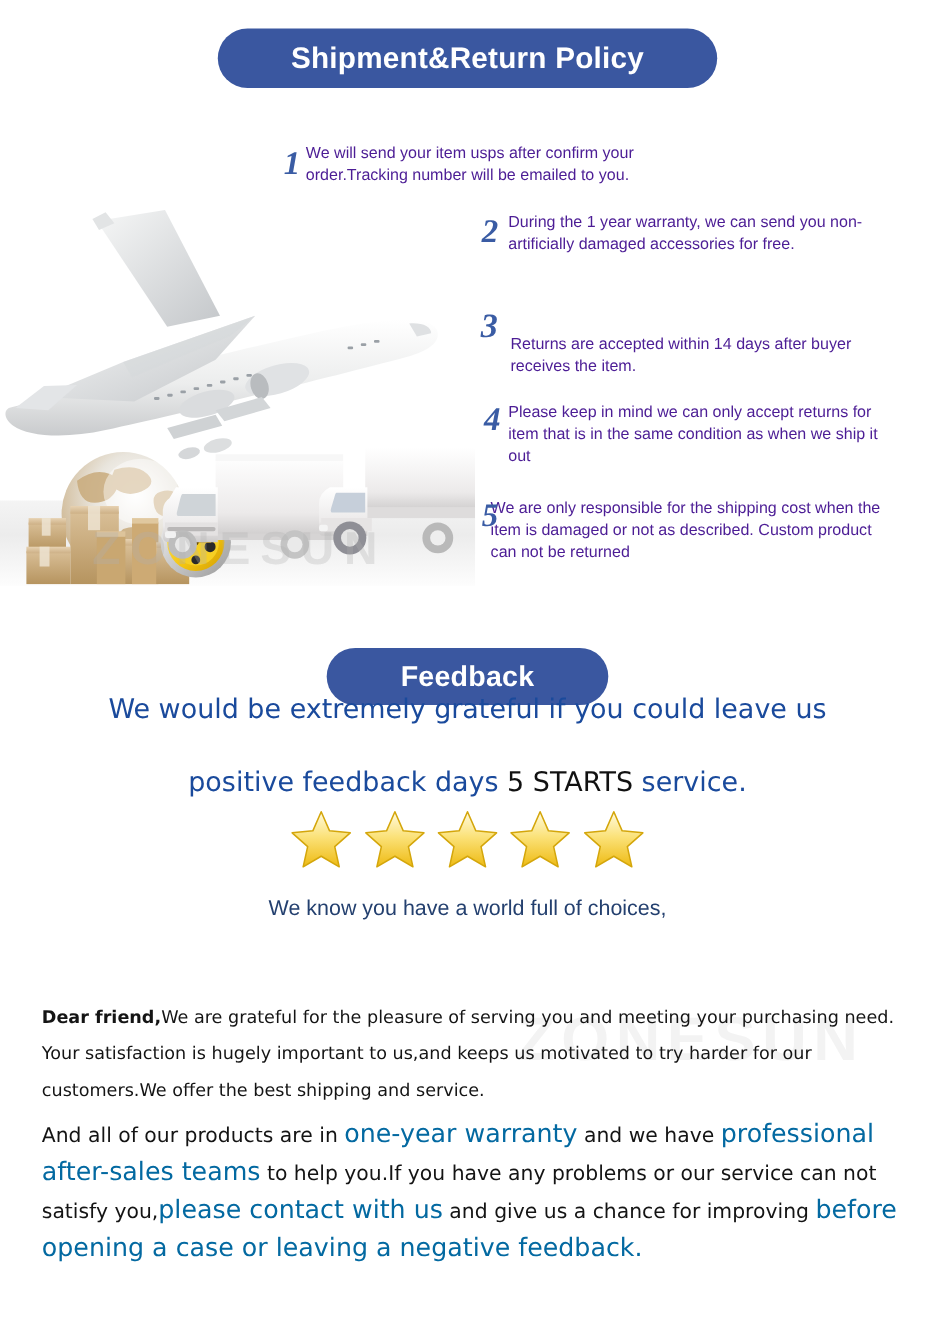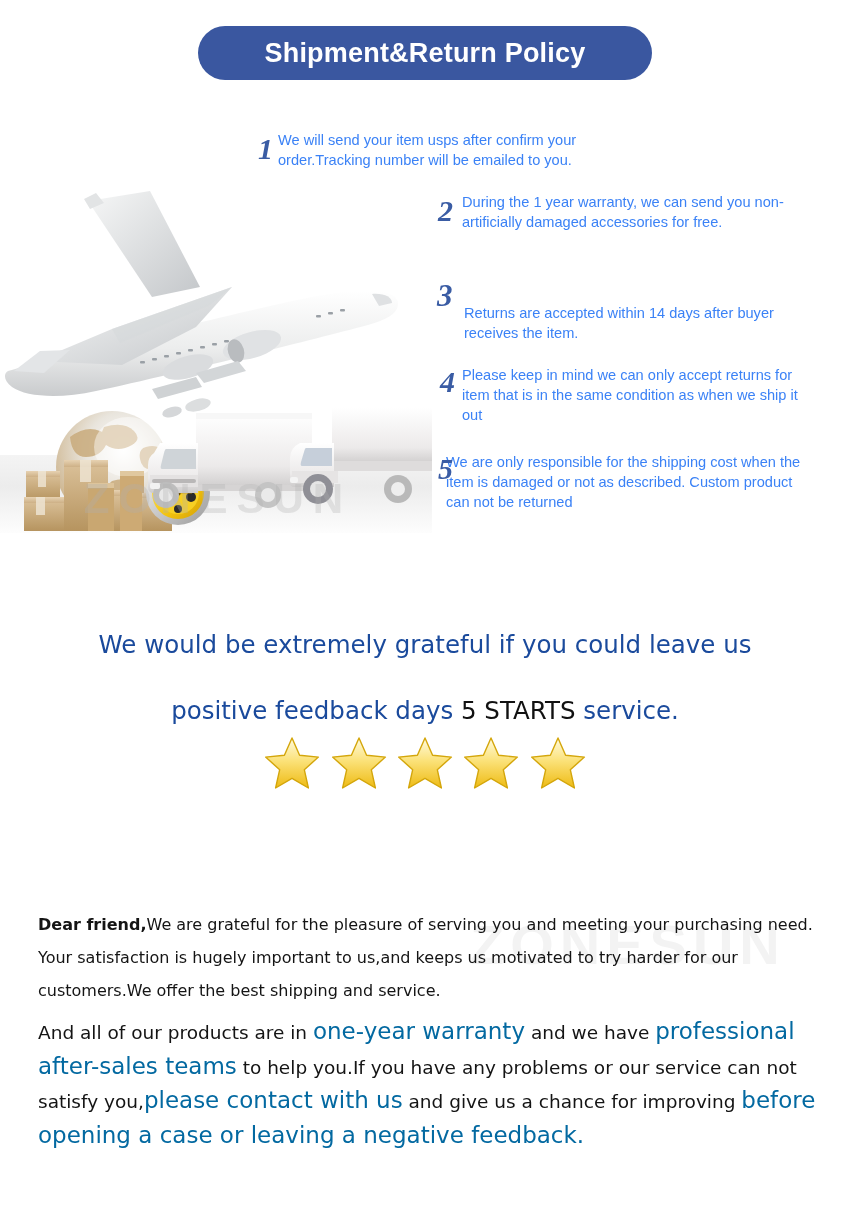--- a/index.html
+++ b/index.html
@@ -77,21 +77,21 @@
     left: 0; top: 0;
     font-family: "Liberation Serif", serif;
     font-style: italic;
     font-weight: bold;
     color: #3a5ca4;
     line-height: 1;
   }
   .policy-item .txt {
     font-size: 14.6px;
     line-height: 20px;
-    color: #3b82f6;
+    color: #4c1d95;
     font-family: "Liberation Sans", sans-serif;
   }
 
   #policy-1 { left: 258px; top: 130px; width: 370px; }
   #policy-1 .num { font-size: 30px; top: 4px; }
   #policy-1 .txt { margin-left: 20px; }
 
   #policy-2 { left: 438px; top: 192px; width: 380px; }
   #policy-2 .num { font-size: 30px; top: 4px; }
   #policy-2 .txt { margin-left: 24px; }
@@ -369,20 +369,23 @@
   <div class="policy-item" id="policy-4">
     <span class="num">4</span>
     <div class="txt">Please keep in mind we can only accept returns for item that is in the same condition as when we ship it out</div>
   </div>
 
   <div class="policy-item" id="policy-5">
     <span class="num">5</span>
     <div class="txt">We are only responsible for the shipping cost when the item is damaged or not as described. Custom product can not be returned</div>
   </div>
 
+  <div class="pill" id="pill-feedback">
+    <span>Feedback</span>
+  </div>
 
   <div class="fb-head" id="fb-line1">We would be extremely grateful if you could leave us</div>
 
   <div class="fb-head" id="fb-line2">
     <span>positive feedback days </span><span class="dark">5 STARTS</span><span> service.</span>
   </div>
 
   <div class="stars">
     <svg width="56" height="54" viewBox="0 0 56 54">
       <defs>
@@ -401,20 +404,21 @@
       <path d="M28 2 L35.6 19.3 L54.4 21.1 L40.3 33.7 L44.4 52 L28 42.4 L11.6 52 L15.7 33.7 L1.6 21.1 L20.4 19.3 Z" fill="url(#starG)" stroke="#d4a60b" stroke-width="1.4" stroke-linejoin="round"></path>
     </svg>
     <svg width="56" height="54" viewBox="0 0 56 54">
       <path d="M28 2 L35.6 19.3 L54.4 21.1 L40.3 33.7 L44.4 52 L28 42.4 L11.6 52 L15.7 33.7 L1.6 21.1 L20.4 19.3 Z" fill="url(#starG)" stroke="#d4a60b" stroke-width="1.4" stroke-linejoin="round"></path>
     </svg>
     <svg width="56" height="54" viewBox="0 0 56 54">
       <path d="M28 2 L35.6 19.3 L54.4 21.1 L40.3 33.7 L44.4 52 L28 42.4 L11.6 52 L15.7 33.7 L1.6 21.1 L20.4 19.3 Z" fill="url(#starG)" stroke="#d4a60b" stroke-width="1.4" stroke-linejoin="round"></path>
     </svg>
   </div>
 
+  <div class="fb-sub" id="fb-sub1">We know you have a world full of choices,</div>
 
   <div class="wm-bottom">ZONESUN</div>
 
   <div class="bottom">
     <p class="b1">
       <b>Dear friend,</b><span>We are grateful for the pleasure of serving you and meeting your purchasing need. Your satisfaction is hugely important to us,and keeps us motivated to try harder for our customers.We offer the best shipping and service.</span>
     </p>
     <p class="b2">
       <span>And all of our products are in </span><span class="hi">one-year warranty</span><span> and we have </span><span class="hi">professional after-sales teams</span><span> to help you.If you have any problems or our service can not satisfy you,</span><span class="hi">please contact with us</span><span> and give us a chance for improving </span><span class="hi">before opening a case or leaving a negative feedback.</span>
     </p>

